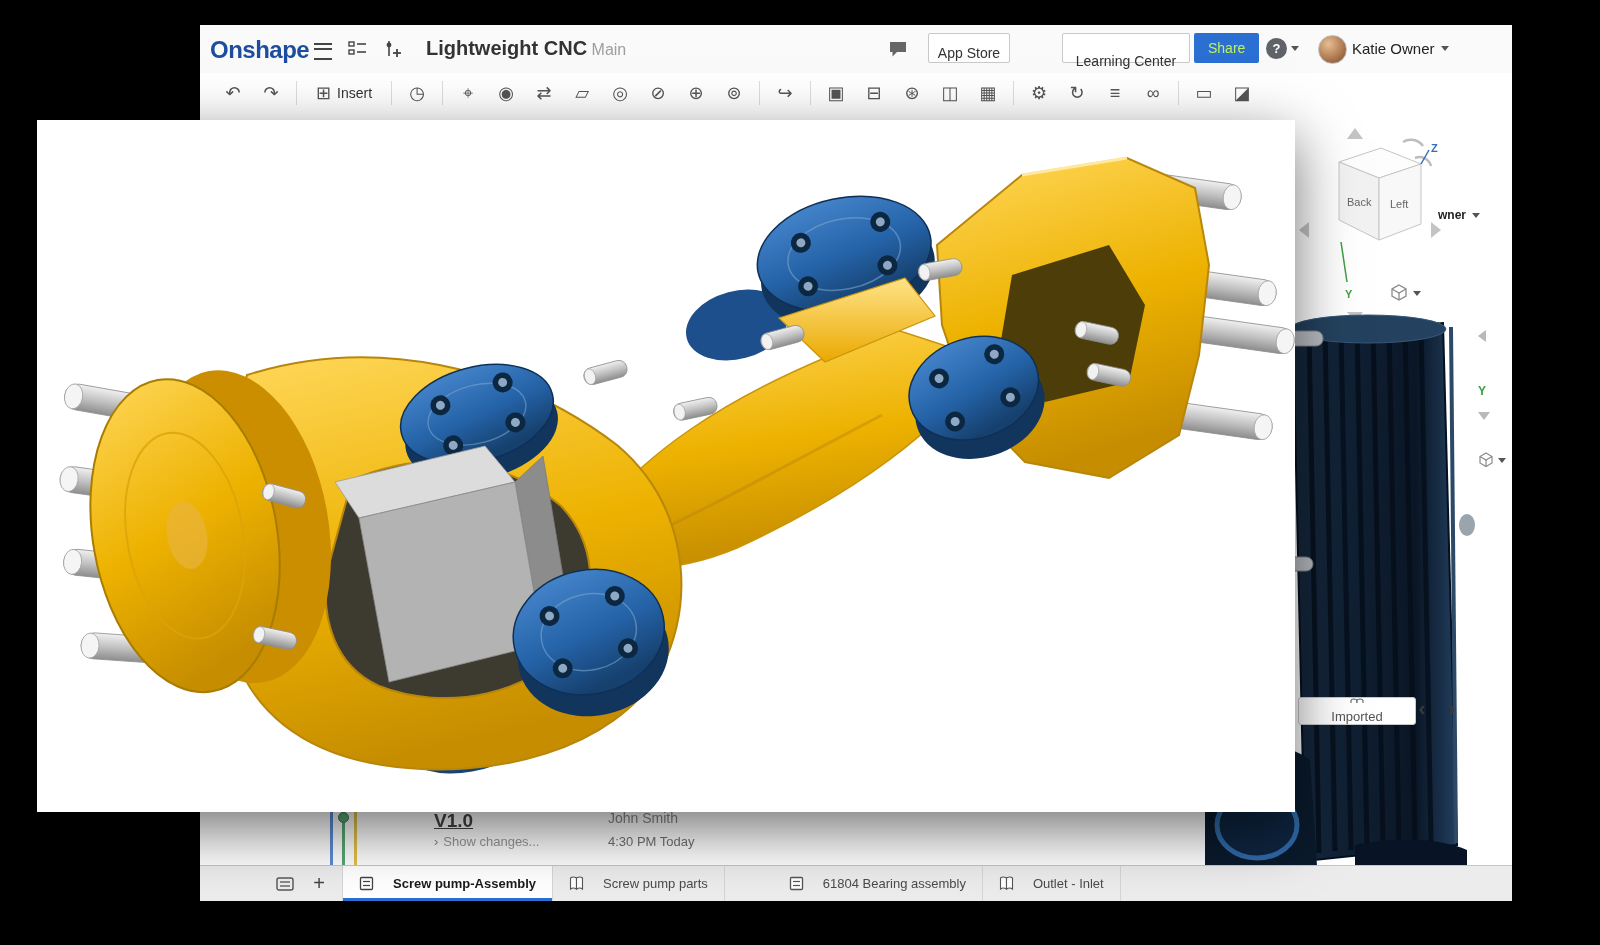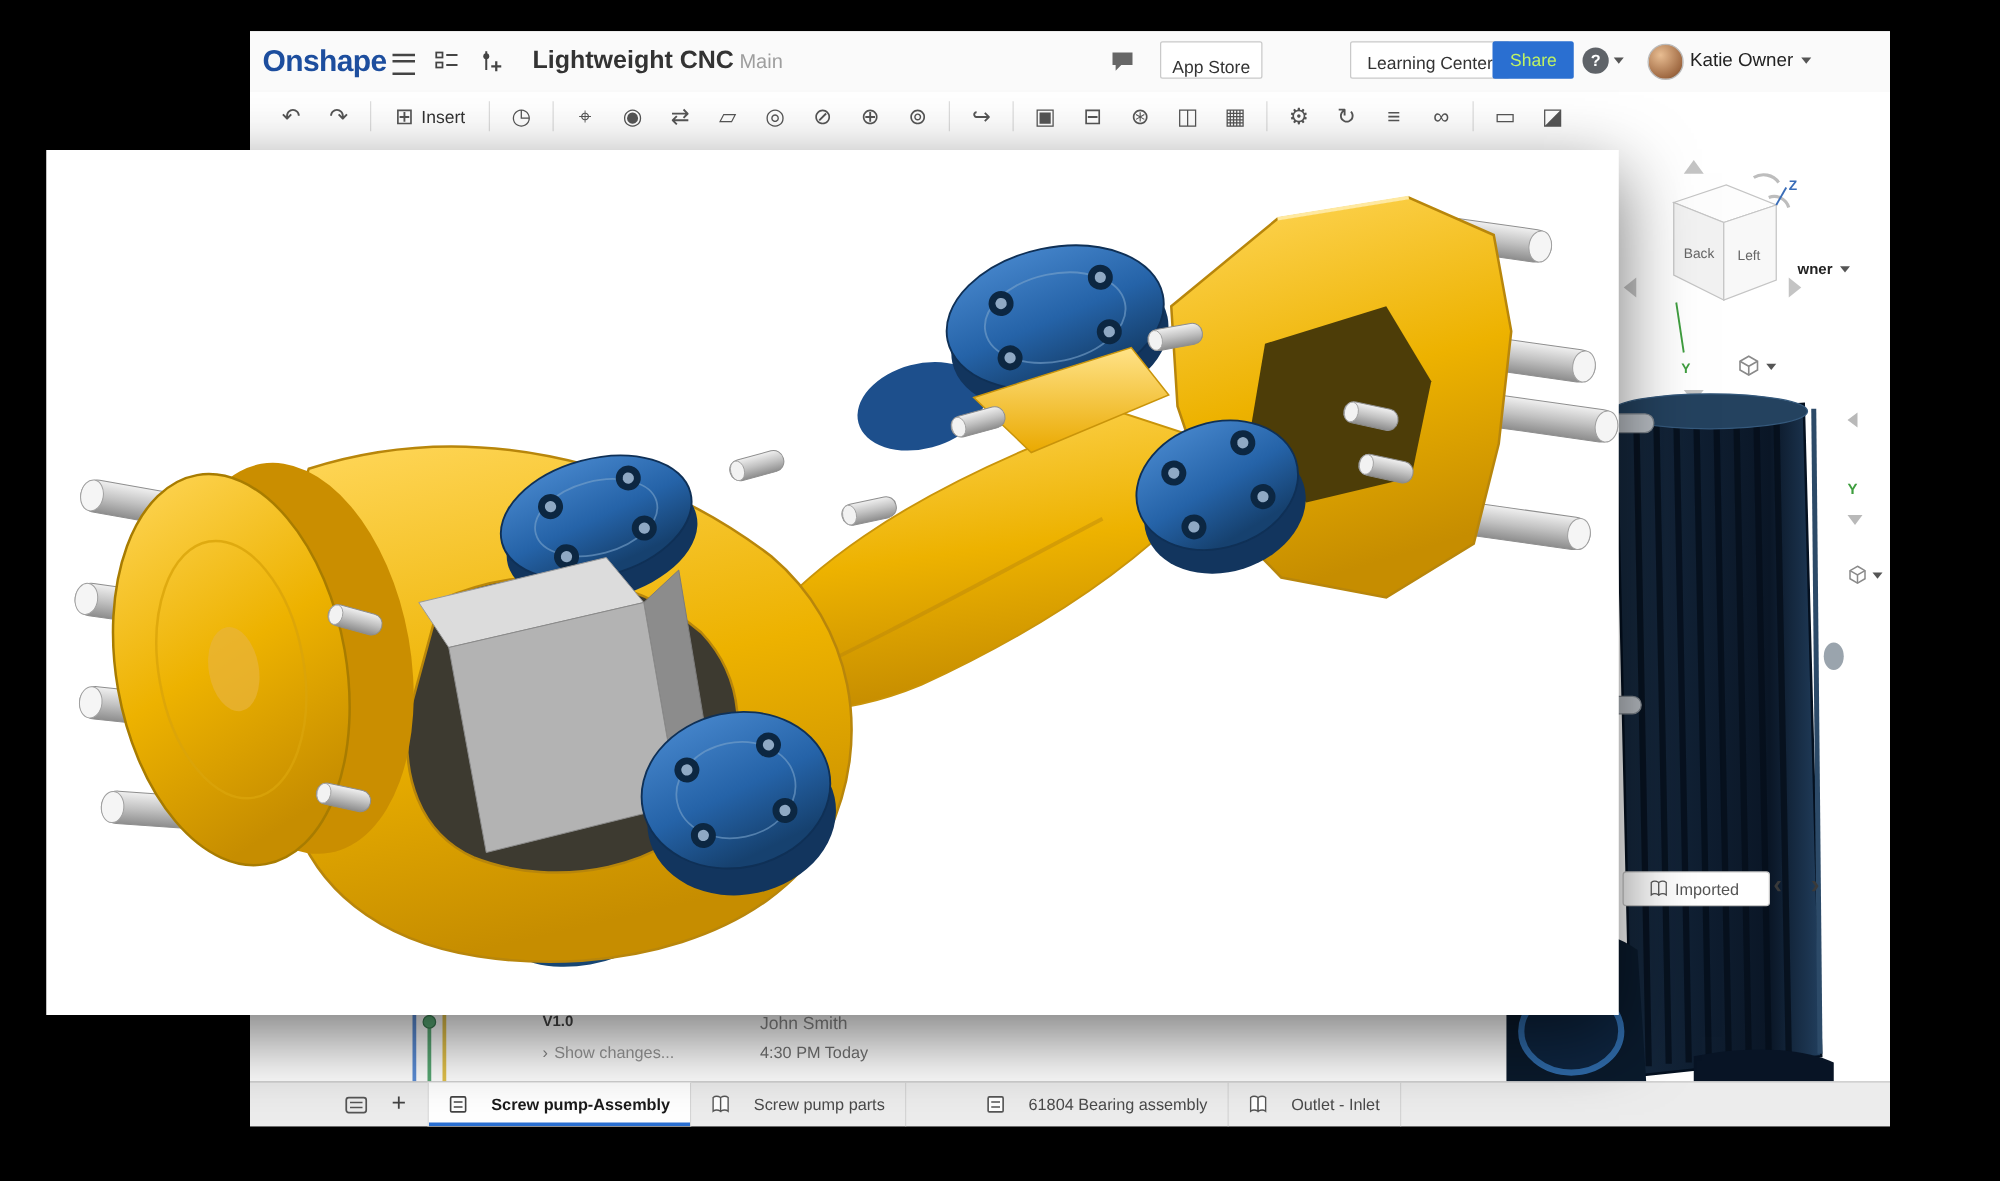--- a/index.html
+++ b/index.html
@@ -54,28 +54,28 @@
 
   .mini-col-ic{position:absolute;left:1278px;color:#9a9a9a;}
   .mini-y{color:#3f9e3f;font-size:12px;font-weight:bold;}
   .tri-left{width:0;height:0;border-top:6px solid transparent;border-bottom:6px solid transparent;border-right:8px solid #b9b9b9;}
   .tri-down{width:0;height:0;border-left:6px solid transparent;border-right:6px solid transparent;border-top:8px solid #b9b9b9;}
 
   .dark-model{position:absolute;left:1005px;top:193px;width:300px;height:561px;}
 
   .imported-pill{position:absolute;left:1098px;top:585px;width:118px;height:28px;background:#fff;
                  border:1px solid #c8c8c8;border-radius:3px;display:flex;align-items:center;gap:6px;
-                 padding:0 21px;box-sizing:border-box;font-size:13px;color:#555;}
+                 padding:0 4px;box-sizing:border-box;font-size:13px;color:#555;flex-direction:column;}
   .imp-chev{position:absolute;top:584px;font-size:21px;color:#3a3a3a;font-weight:bold;width:24px;text-align:center;}
 
   
   .vline{position:absolute;top:698px;width:3px;height:56px;}
   .vdot{position:absolute;width:9px;height:9px;border-radius:50%;background:#57a773;border:1.5px solid #3c7d53;}
   .vp-text{position:absolute;white-space:nowrap;}
-  .vp-version{font-size:12px;font-weight:bold;color:#444;}
+  .vp-version{font-size:19px;font-weight:bold;color:#444;text-decoration:underline;}
   .vp-changes{font-size:13px;color:#999;display:flex;gap:5px;align-items:center;}
   .vp-expand{color:#888;font-size:13px;}
   .vp-author{font-size:14px;color:#888;}
   .vp-time{font-size:13px;color:#737373;}
 
   
   .tabbar{position:absolute;left:0;right:0;bottom:0;height:35px;background:#ececec;border-top:1px solid #c6c6c6;
           display:flex;align-items:stretch;}
   .tabbar-lead{display:flex;align-items:center;padding-left:70px;gap:4px;}
   .tab-mgr{width:30px;height:100%;display:flex;align-items:center;justify-content:center;}
@@ -116,21 +116,21 @@
         <line x1="9" y1="14" x2="17" y2="14" stroke="#444" stroke-width="1.8"></line>
       </svg>
       <div class="title-wrap">
         <span class="doc-title">Lightweight CNC</span>
         <span class="ws-name">Main</span>
       </div>
       <svg class="comment-ic" width="20" height="17">
         <path d="M2,1 h16 v10 h-9 l-4.5,4.5 v-4.5 h-2.5 z" fill="#666"></path>
       </svg>
       <button class="hdr-btn" style="left:728px;width:82px;padding:4px">App Store</button>
-      <button class="hdr-btn" style="left:880px;width:128px;padding:1px">Learning Center</button>
+      <button class="hdr-btn" style="left:862px;width:128px;padding:12px">Learning Center</button>
       <button class="btn-share" style="left:994px">Share</button>
       <div class="help-wrap">
         <div class="help-circle">?</div>
         <span class="caret-down"></span>
       </div>
       <div class="avatar"></div>
       <div class="user-wrap">
         <span>Katie Owner</span>
         <span class="caret-down"></span>
       </div>

